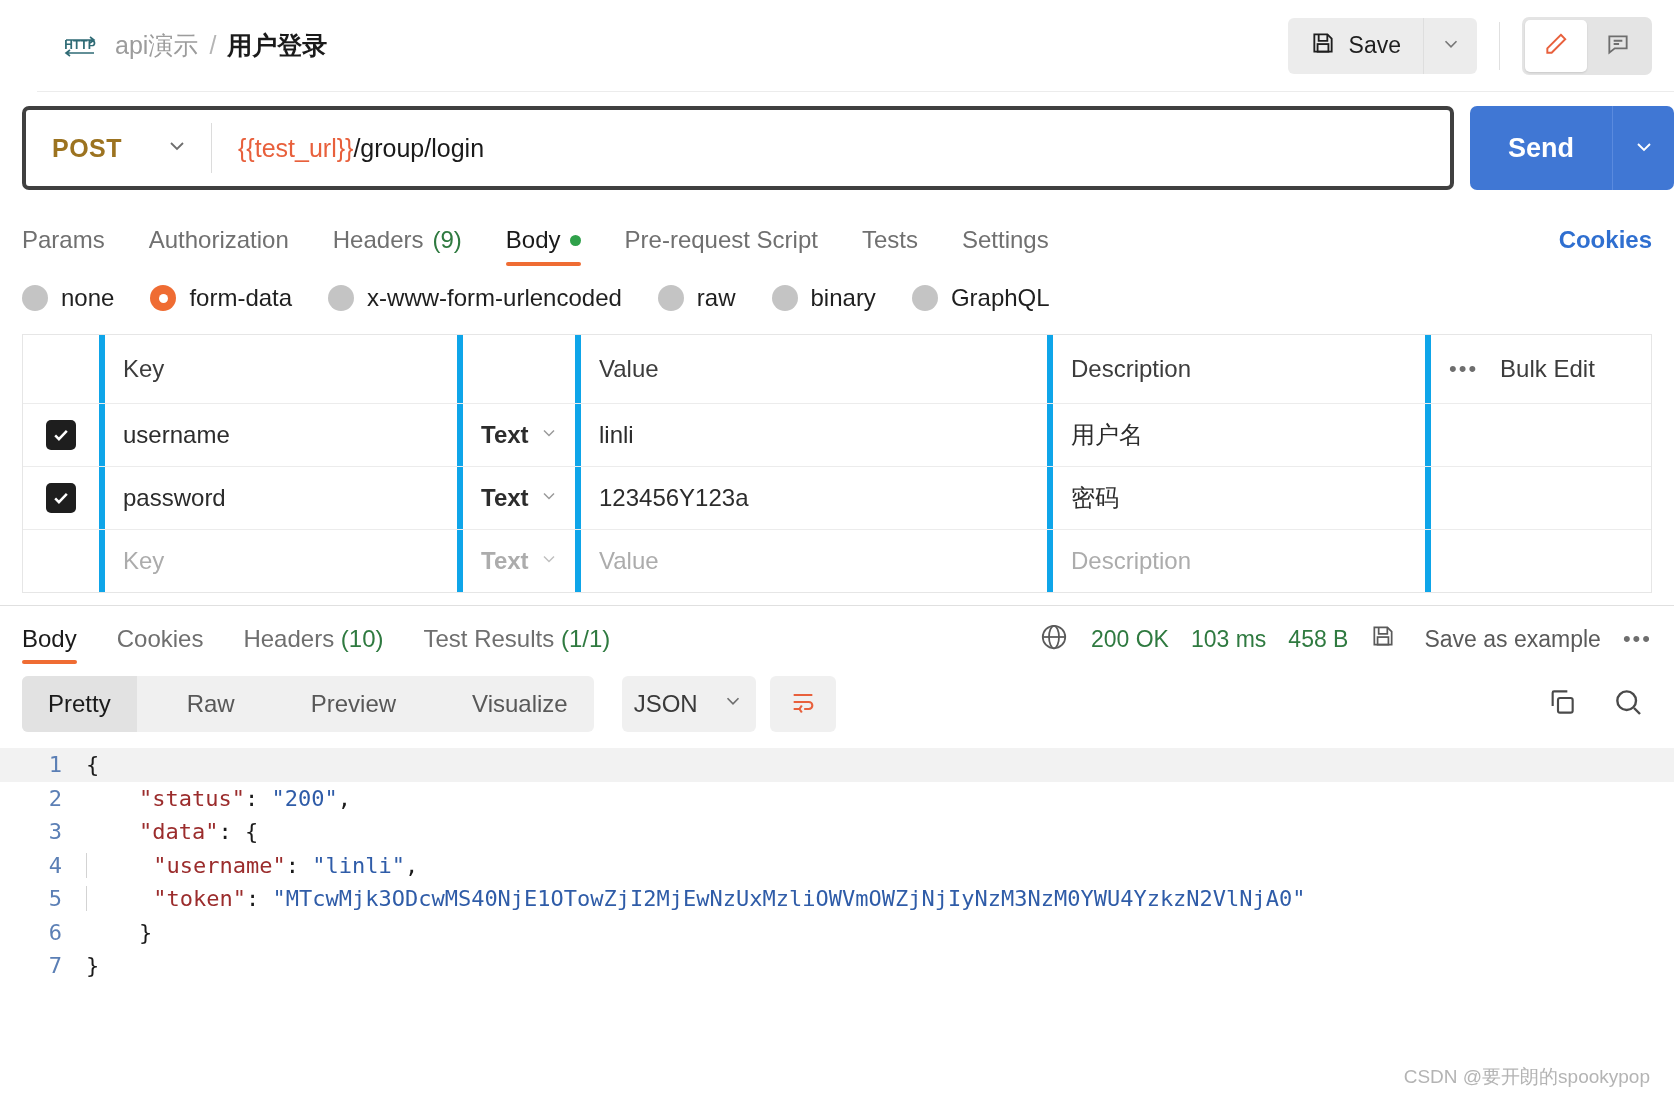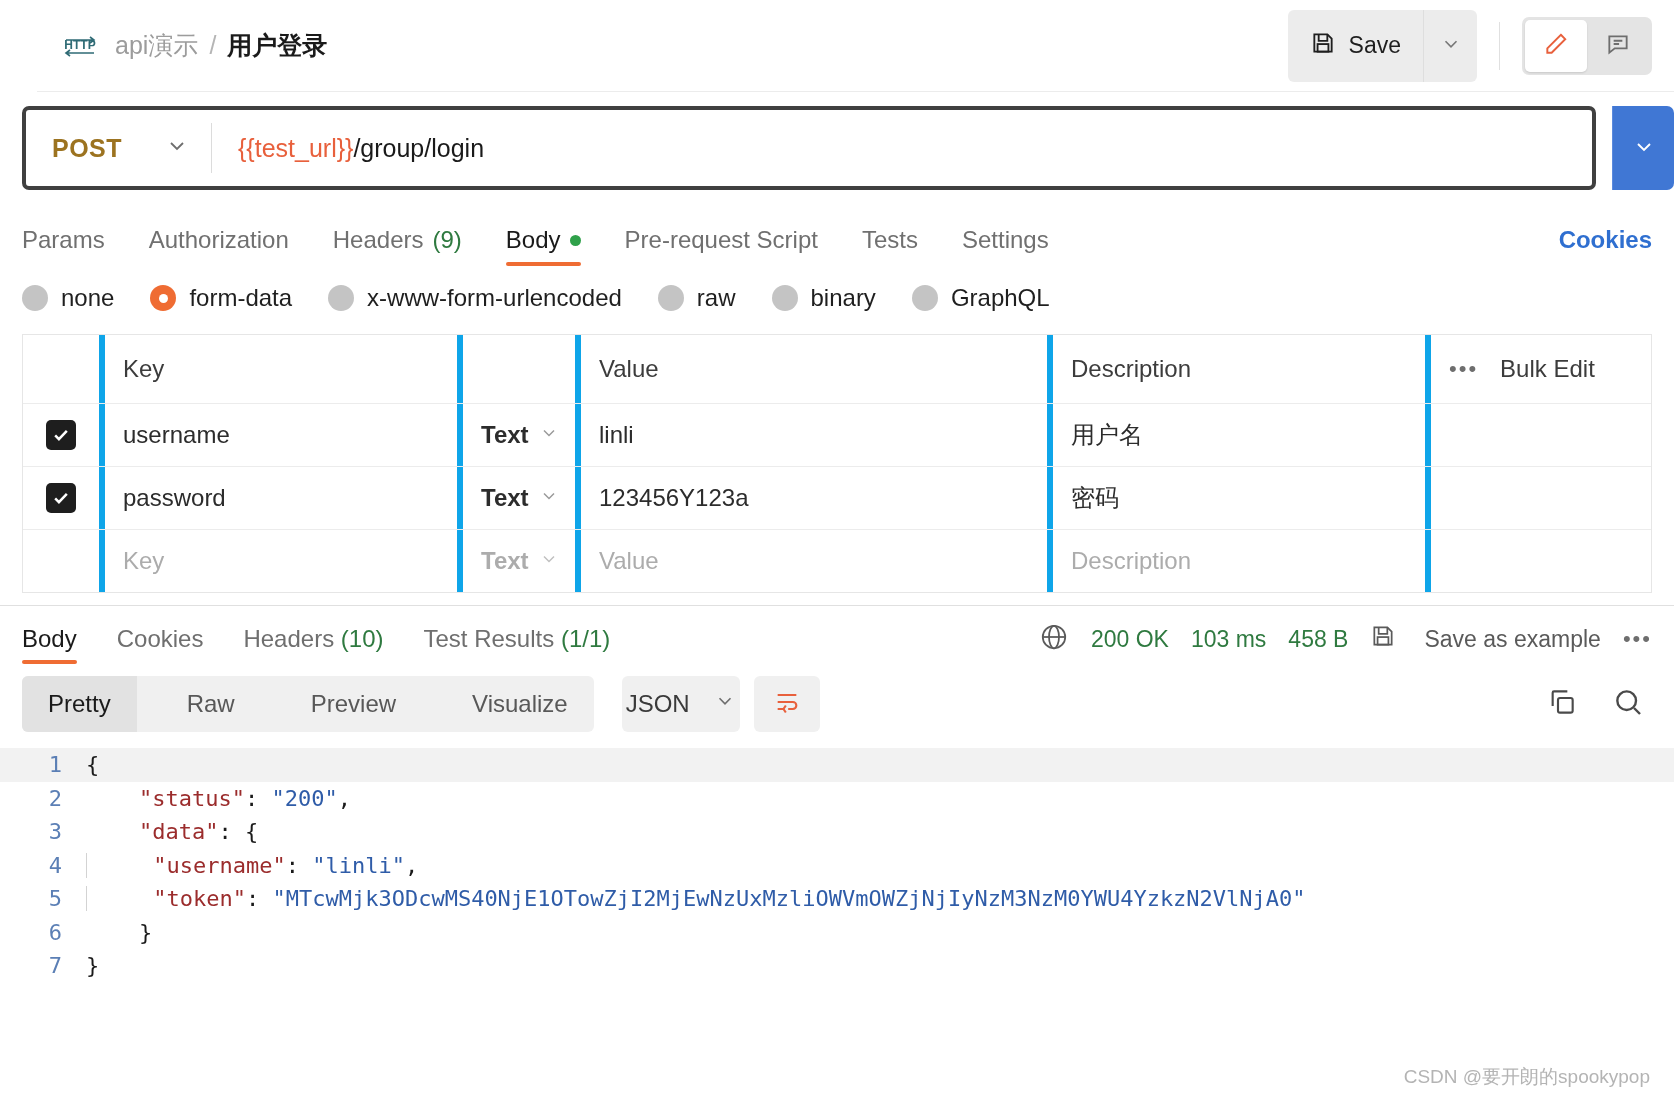--- a/index.html
+++ b/index.html
@@ -19,21 +19,21 @@
     padding: 0 22px;
     border-bottom: 1px solid #ececec;
     margin-left: 37px;
   }
   .http-icon { width: 42px; height: 42px; flex: 0 0 42px; display: flex; align-items: center; justify-content: center; }
   .breadcrumb { display: flex; align-items: center; margin-left: 14px; font-size: 25px; }
   .bc-collection { color: #9c9c9c; }
   .bc-sep { color: #b5b5b5; margin: 0 11px; }
   .bc-name { color: #1a1a1a; font-weight: 700; }
   .header-right { margin-left: auto; display: flex; align-items: center; }
-  .save-group { display: flex; align-items: stretch; height: 72px; }
+  .save-group { display: flex; align-items: stretch; height: 56px; }
   .save-btn {
     background: #ececec; border: none; border-radius: 6px 0 0 6px;
     display: flex; align-items: center; gap: 13px;
     padding: 0 22px; font-size: 23px; color: #1f1f1f; cursor: pointer;
     font-family: "Liberation Sans", sans-serif;
   }
   .save-caret {
     background: #ececec; border: none; border-left: 1px solid #dedede;
     border-radius: 0 6px 6px 0; width: 54px;
     display: flex; align-items: center; justify-content: center; cursor: pointer;
@@ -126,21 +126,21 @@
   .meta-green { color: #2f7a40; font-size: 23px; white-space: nowrap; }
   .meta-gray { color: #5a5a5a; font-size: 23px; display: flex; align-items: center; gap: 28px; cursor: pointer; white-space: nowrap; }
 
   
   .viewer-bar { display: flex; align-items: center; padding: 12px 22px 8px 22px; gap: 14px; }
   .seg { display: flex; background: #f0f0f0; border-radius: 6px; overflow: hidden; height: 56px; gap: 24px; }
   .seg-btn { padding: 0 26px; display: flex; align-items: center; font-size: 24px; color: #585858; cursor: pointer; }
   .seg-btn.active { background: #e2e2e2; color: #1a1a1a; }
   .json-sel {
     display: flex; align-items: center; gap: 24px; height: 56px;
-    background: #f0f0f0; border-radius: 6px; padding: 0 4px;
+    background: #f0f0f0; border-radius: 6px; padding: 0 12px;
     font-size: 24px; color: #3a3a3a; cursor: pointer; margin-left: 14px;
   }
   .wrap-btn {
     width: 66px; height: 56px; background: #f0f0f0; border-radius: 6px;
     display: flex; align-items: center; justify-content: center; cursor: pointer;
   }
   .viewer-right { margin-left: auto; display: flex; align-items: center; gap: 34px; padding-right: 8px; }
 
   
   .code-area { padding: 8px 0 0 0; flex: 1 1 auto; position: relative; overflow: hidden; }
@@ -226,20 +226,21 @@
               <path d="M6 9l6 6 6-6"></path>
             </svg>
         </span>
       </div>
       <div class="vline"></div>
       <div class="url-text">
         <span class="url-var">{{test_url}}</span><span class="url-path">/group/login</span>
       </div>
     </div>
     <div class="send-wrap">
+      <button class="send-btn">Send</button>
       <button class="send-caret">
         <span>
           <svg width="24" height="24" viewBox="0 0 24 24" fill="none" stroke="#ffffff" stroke-width="1.9">
               <path d="M6 9l6 6 6-6"></path>
             </svg>
         </span>
       </button>
     </div>
   </div>
 

